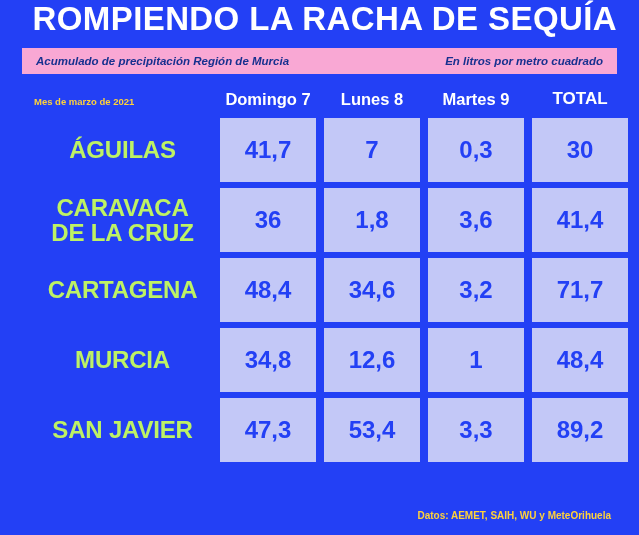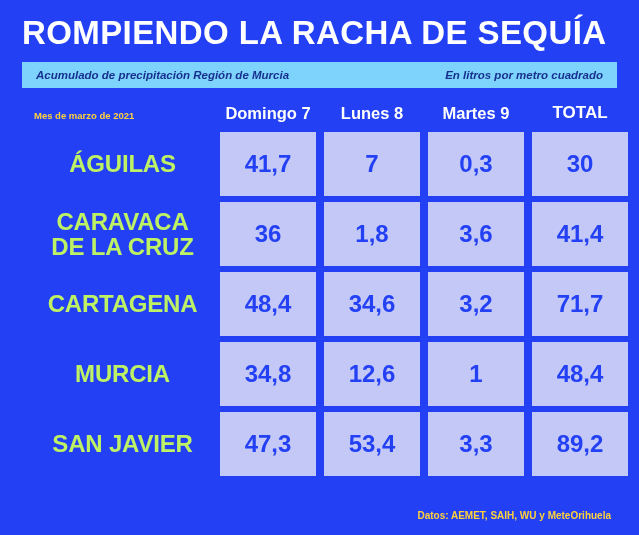--- a/index.html
+++ b/index.html
@@ -14,31 +14,31 @@
     overflow: hidden;
   }
   .page {
     position: relative;
     width: 639px;
     height: 535px;
     box-sizing: border-box;
     padding: 0 22px;
   }
   .title {
-    text-align: left;
+    text-align: right;
     color: #ffffff;
     font-size: 33px;
     font-weight: bold;
     letter-spacing: 0.4px;
-    padding-top: 14px;
+    padding-top: 0;
     padding-bottom: 10px;
     white-space: nowrap;
   }
   .subtitle-bar {
-    background: #7dd3fc;
+    background: #f9a8d4;
     display: flex;
     align-items: center;
     justify-content: space-between;
     padding: 7px 14px;
     margin-bottom: 14px;
   }
   .subtitle-bar span {
     color: #17308f;
     font-size: 11.5px;
     font-style: italic;

